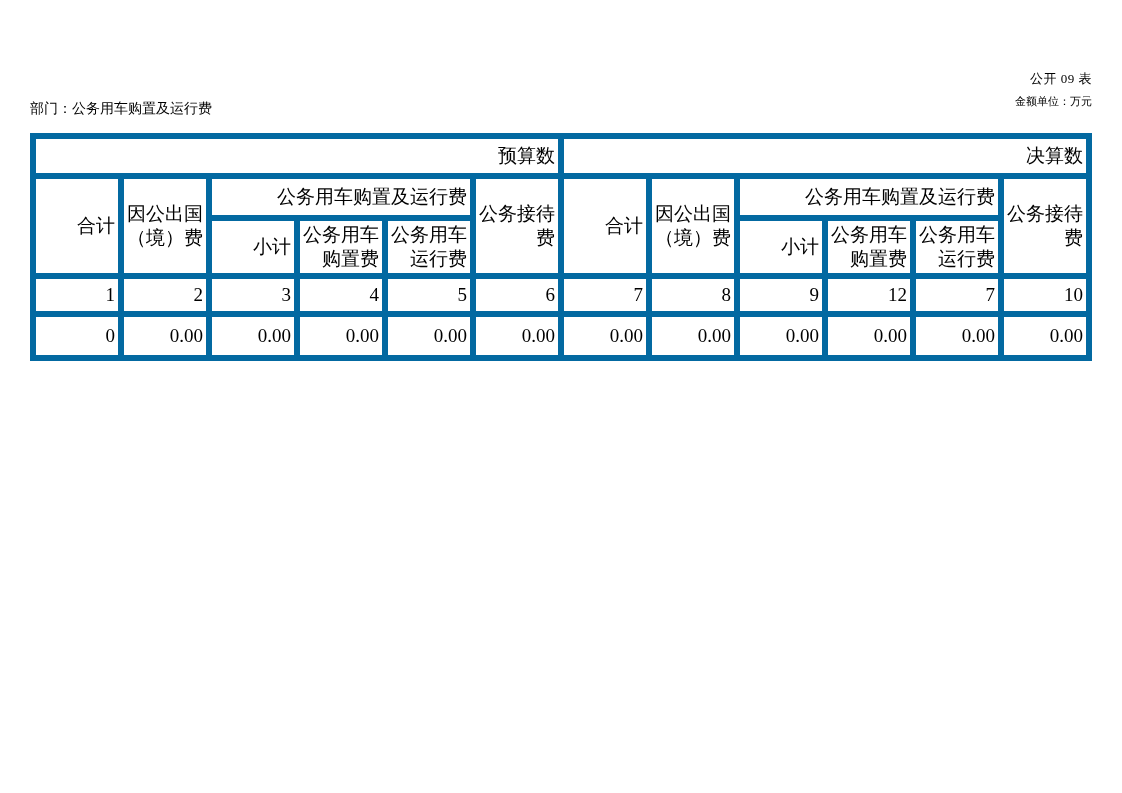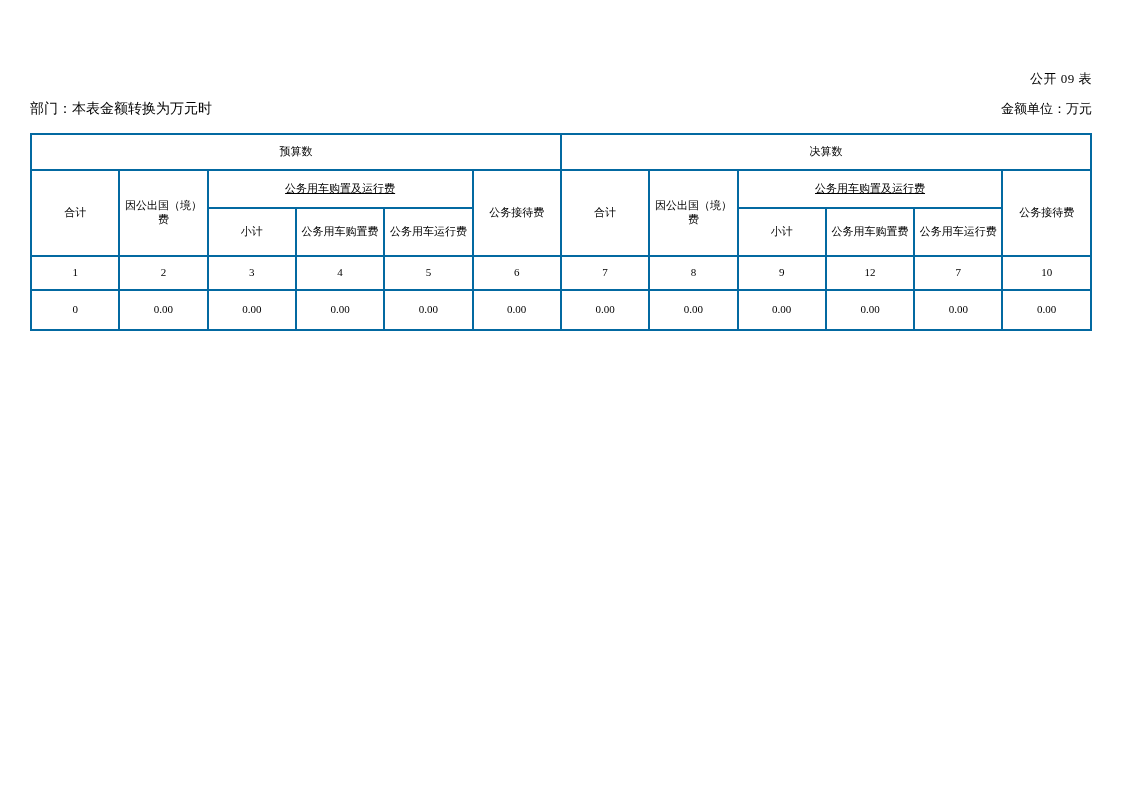--- a/index.html
+++ b/index.html
@@ -30,46 +30,45 @@
   }
   .dept-line {
     position: absolute;
     left: 30px;
     top: 100px;
     font-size: 14px;
   }
   .unit-line {
     position: absolute;
     right: 30px;
-    top: 100px;
-    font-size: 13px;
+    top: 94px;
+    font-size: 11px;
   }
   table.main {
     position: absolute;
     left: 30px;
     top: 133px;
     width: 1062px;
     border-collapse: collapse;
     table-layout: fixed;
   }
   table.main td {
-    border: 2px solid #0369a1;
-    text-align: center;
+    border: 6px solid #0369a1;
+    text-align: right;
     vertical-align: middle;
-    font-size: 11px;
+    font-size: 19px;
     line-height: 1.25;
     padding: 2px 3px;
   }
   td.group-head {
     height: 30px;
     font-size: 14px;
   }
   td.h2 {
     height: 32px;
-    text-decoration: underline;
   }
   td.tall {
     height: 74px;
   }
   td.numrow {
     height: 28px;
     font-size: 13px;
   }
   td.datarow {
     height: 34px;
@@ -84,21 +83,21 @@
     font-size: 13.5px;
     letter-spacing: 0.2px;
   }
 </style>
 </head>
 <body>
 
 <div class="page">
 
   <div class="top-right-label">公开 09 表</div>
-  <div class="dept-line">部门：本表金额转换为万元时</div>
+  <div class="dept-line">部门：公务用车购置及运行费</div>
   <div class="unit-line">金额单位：万元</div>
 
   <table class="main">
     <colgroup>
       <col style="width:88px">
       <col style="width:88px">
       <col style="width:88px">
       <col style="width:88px">
       <col style="width:88px">
       <col style="width:88px">

